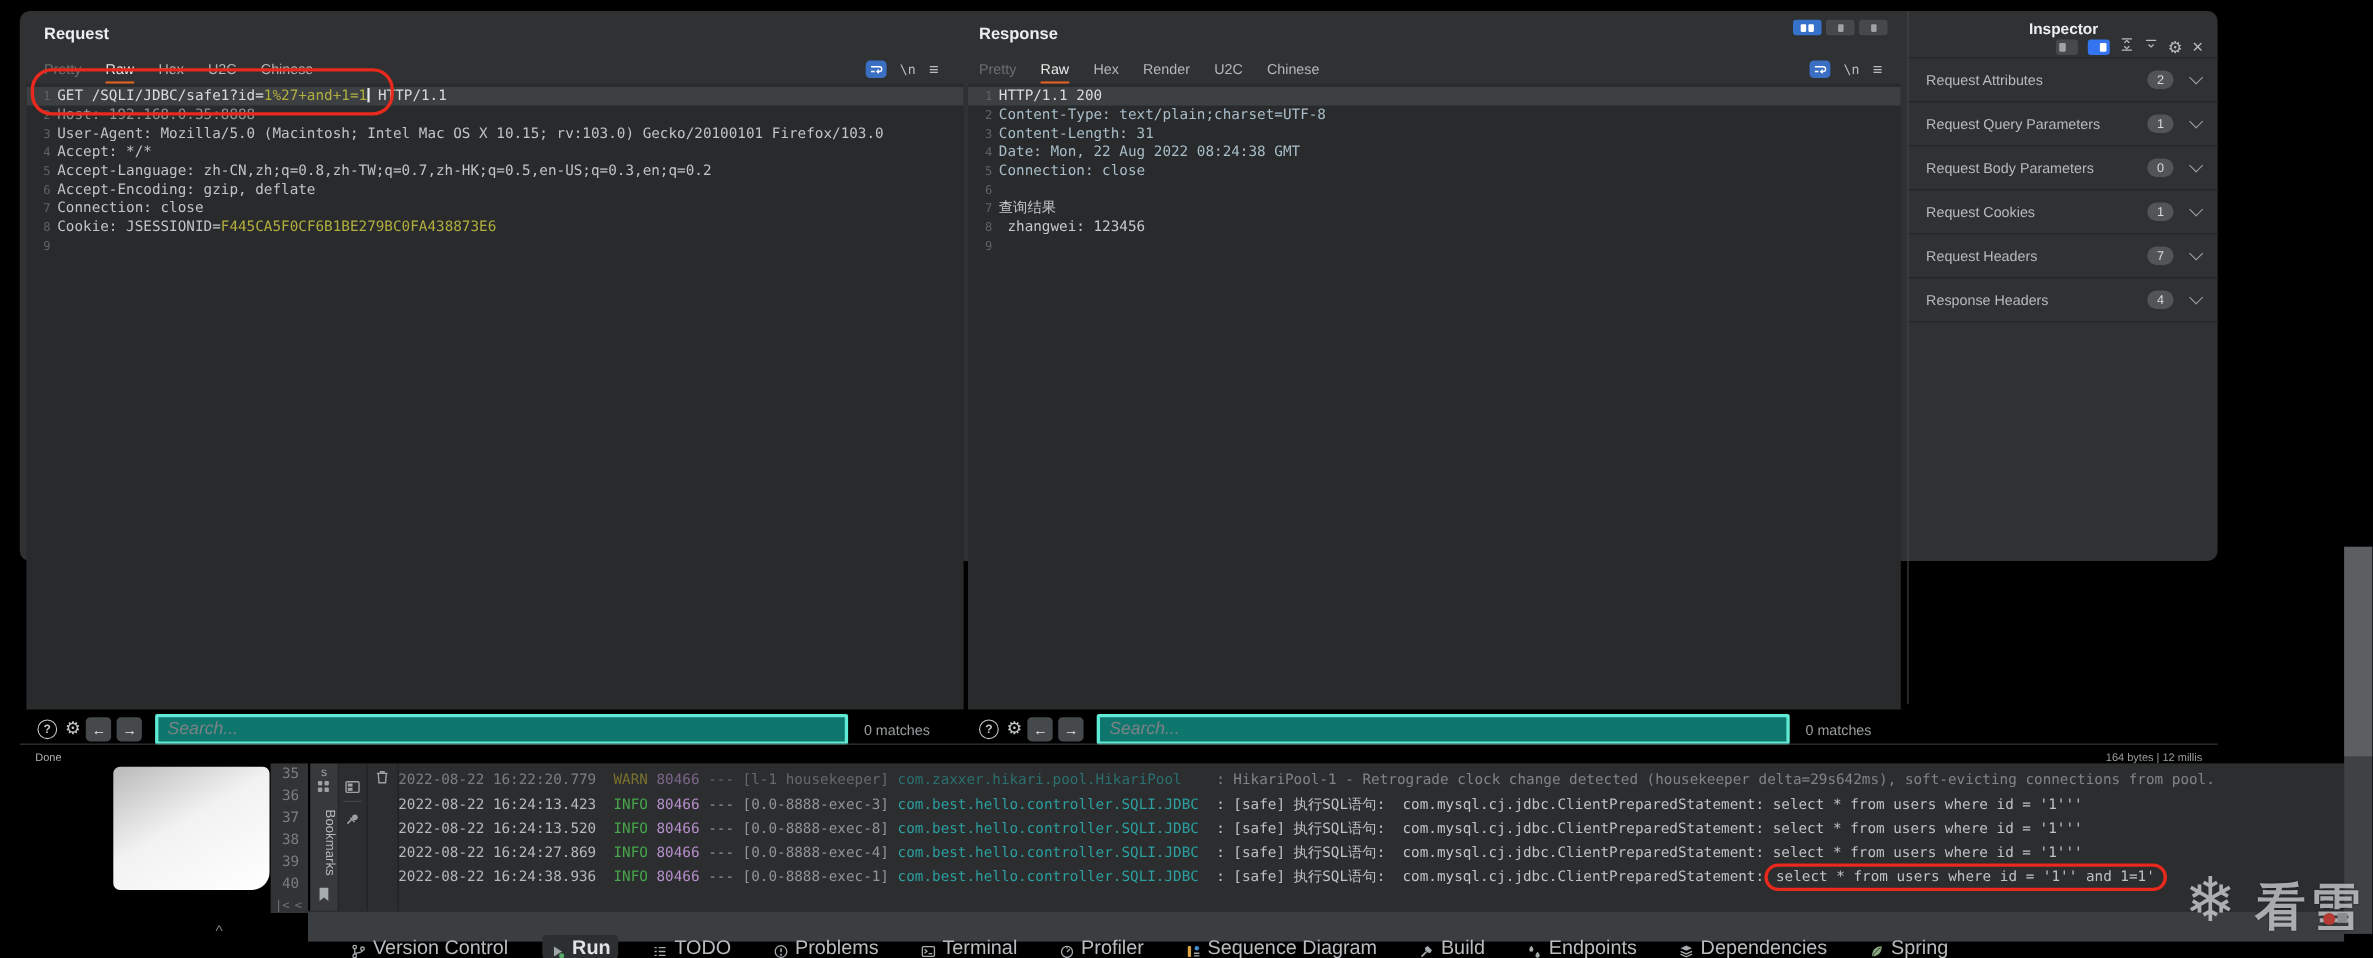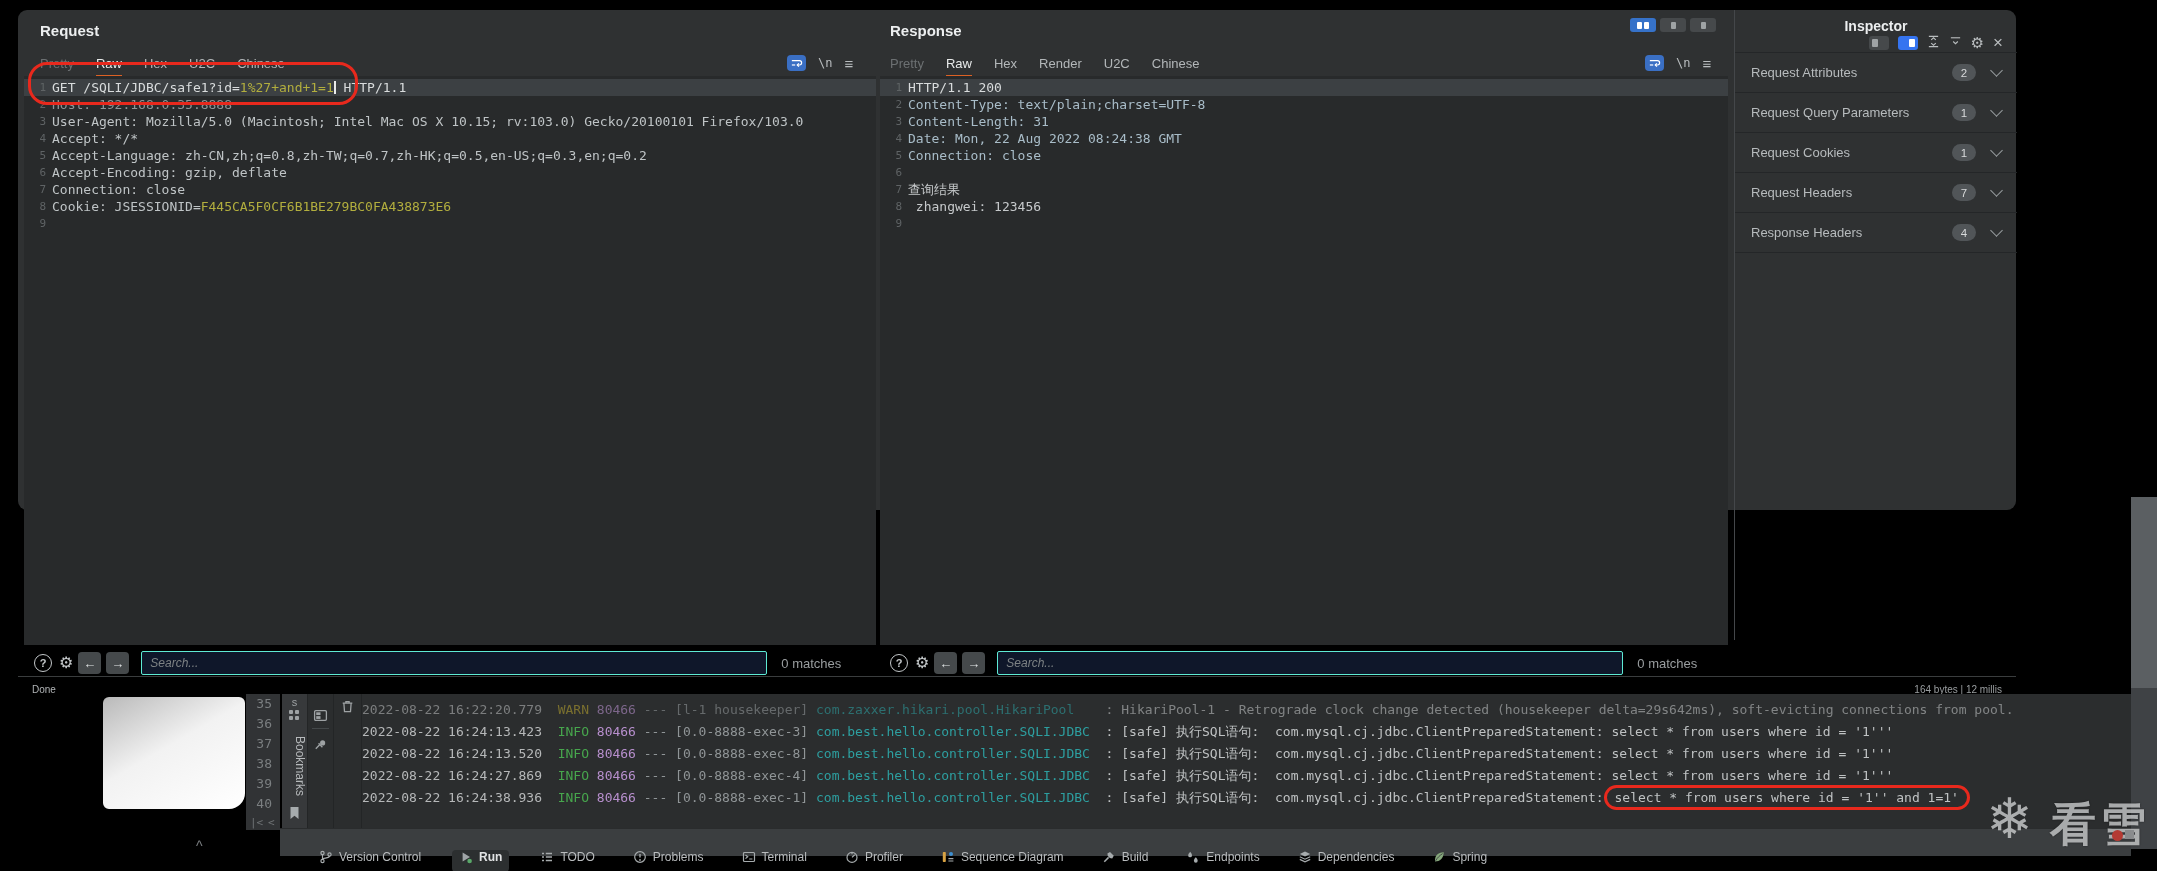--- a/index.html
+++ b/index.html
@@ -34,22 +34,22 @@
   .s-param{color:#b2ae3e;}
   .s-body{color:#c6c9cb;}
   .cursor{display:inline-block;width:2px;height:13px;background:#eaebeb;vertical-align:-2px;}
   
   .search-row{position:absolute;top:640px;height:26px;display:flex;align-items:center;}
   .help-ic{width:16px;height:16px;border:1.5px solid #c3c7c9;border-radius:50%;color:#c3c7c9;font-size:11px;
            display:flex;align-items:center;justify-content:center;font-weight:bold;}
   .gear-ic{color:#c3c7c9;font-size:16px;margin-left:7px;line-height:16px;}
   .nav-btn{width:23px;height:22px;background:#45494b;border-radius:4px;color:#dfe2e3;font-size:13px;
            display:flex;align-items:center;justify-content:center;margin-left:5px;}
-  .search-input{height:22px;background:#0f172a;border:1px solid #5eead4;border-radius:2px;color:#cfd2d3;
-                font-size:12px;padding:0 8px;margin-left:12px;outline:none;}
+  .search-input{height:22px;background:#0f766e;border:3px solid #5eead4;border-radius:2px;color:#cfd2d3;
+                font-size:16px;padding:0 8px;margin-left:12px;outline:none;}
   .search-input::placeholder{color:#7d8284;font-style:italic;}
   .matches{color:#9a9ea0;font-size:13px;margin-left:14px;}
   #status-bar{position:absolute;left:0;top:666px;width:100%;height:26px;border-top:1px solid #3a3d3e;
               display:flex;align-items:center;justify-content:space-between;padding:0 14px;box-sizing:border-box;
               color:#b0b3b5;font-size:10px;}
   
   #inspector{position:absolute;left:1716px;top:0;width:282px;height:630px;border-left:1px solid #44474a;}
   .insp-head{position:absolute;left:0;top:8px;width:100%;height:30px;display:flex;align-items:center;padding:0 14px;box-sizing:border-box;flex-direction:column;}
   .insp-title{font-size:14px;font-weight:bold;color:#eceeef;flex:none;}
   .insp-icons{margin-left:auto;display:flex;align-items:center;gap:9px;}
@@ -83,21 +83,21 @@
   #con-icons{position:absolute;left:308px;top:694px;width:25px;height:136px;background:#2b2d2e;border-right:1px solid #232526;}
   #gut-col{position:absolute;left:334px;top:694px;width:27px;height:136px;background:#2b2d2e;border-right:1px solid #232526;}
   #console{position:absolute;left:362px;top:694px;width:1769px;height:136px;background:#2b2d2e;padding-top:5px;overflow:hidden;}
   .c-row{height:22px;line-height:22px;font-family:"DejaVu Sans Mono",monospace;font-size:13px;white-space:pre;}
   .c-row.dim{opacity:.58;}
   .c-ts{color:#b6b8b9;} .c-warn{color:#b3a02f;} .c-info{color:#47a64d;} .c-pid{color:#b78fcd;}
   .c-gry{color:#909597;} .c-lgr{color:#2d9fa0;} .c-msg{color:#bfc2c3;}
   .sqlbox{border:3px solid #e8291d;border-radius:15px;padding:2px 8px;margin:0 -8px;}
   #toolbar{position:absolute;left:280px;top:828px;width:1851px;height:28px;background:#3b3e40;border-top:1px solid #2a2c2d;
            display:flex;align-items:center;gap:24px;padding-left:32px;box-sizing:border-box;}
-  .tb-item{display:flex;align-items:flex-start;gap:6px;color:#b9bcbe;font-size:12px;height:22px;padding:0 7px;border-radius:4px;white-space:nowrap;margin-top:36px;}
+  .tb-item{display:flex;align-items:flex-end;gap:6px;color:#b9bcbe;font-size:18px;height:22px;padding:0 7px;border-radius:4px;white-space:nowrap;margin-top:36px;}
   .tb-item.active{background:#2c2f30;color:#e0e2e3;font-weight:bold;}
   .tb-item svg{flex:none;}
   
   #red-oval{position:absolute;left:28px;top:62px;width:324px;height:37px;border:3px solid #e8291d;border-radius:19px;z-index:30;pointer-events:none;}
   #edge-strip-top{position:absolute;left:2131px;top:497px;width:26px;height:191px;background:#5b5f62;}
   #edge-strip-bottom{position:absolute;left:2131px;top:688px;width:26px;height:161px;background:#3f4245;}
   #watermark{position:absolute;left:1986px;top:768px;width:170px;height:100px;z-index:50;opacity:.82;pointer-events:none;}
   .wm-flake{position:absolute;left:0;top:18px;font-size:56px;color:#c9cbcc;font-family:"DejaVu Sans",sans-serif;}
   .wm-text{position:absolute;left:64px;top:26px;font-size:46px;font-weight:bold;color:#c4c6c7;letter-spacing:4px;
            text-shadow:0 0 2px rgba(0,0,0,.6);}
@@ -255,20 +255,25 @@
             <span class="insp-label">Request Attributes</span>
             <span class="badge">2</span>
             <span class="chev"></span>
           </div>
           <div class="insp-row">
             <span class="insp-label">Request Query Parameters</span>
             <span class="badge">1</span>
             <span class="chev"></span>
           </div>
           <div class="insp-row">
+            <span class="insp-label">Request Body Parameters</span>
+            <span class="badge">0</span>
+            <span class="chev"></span>
+          </div>
+          <div class="insp-row">
             <span class="insp-label">Request Cookies</span>
             <span class="badge">1</span>
             <span class="chev"></span>
           </div>
           <div class="insp-row">
             <span class="insp-label">Request Headers</span>
             <span class="badge">7</span>
             <span class="chev"></span>
           </div>
           <div class="insp-row">

